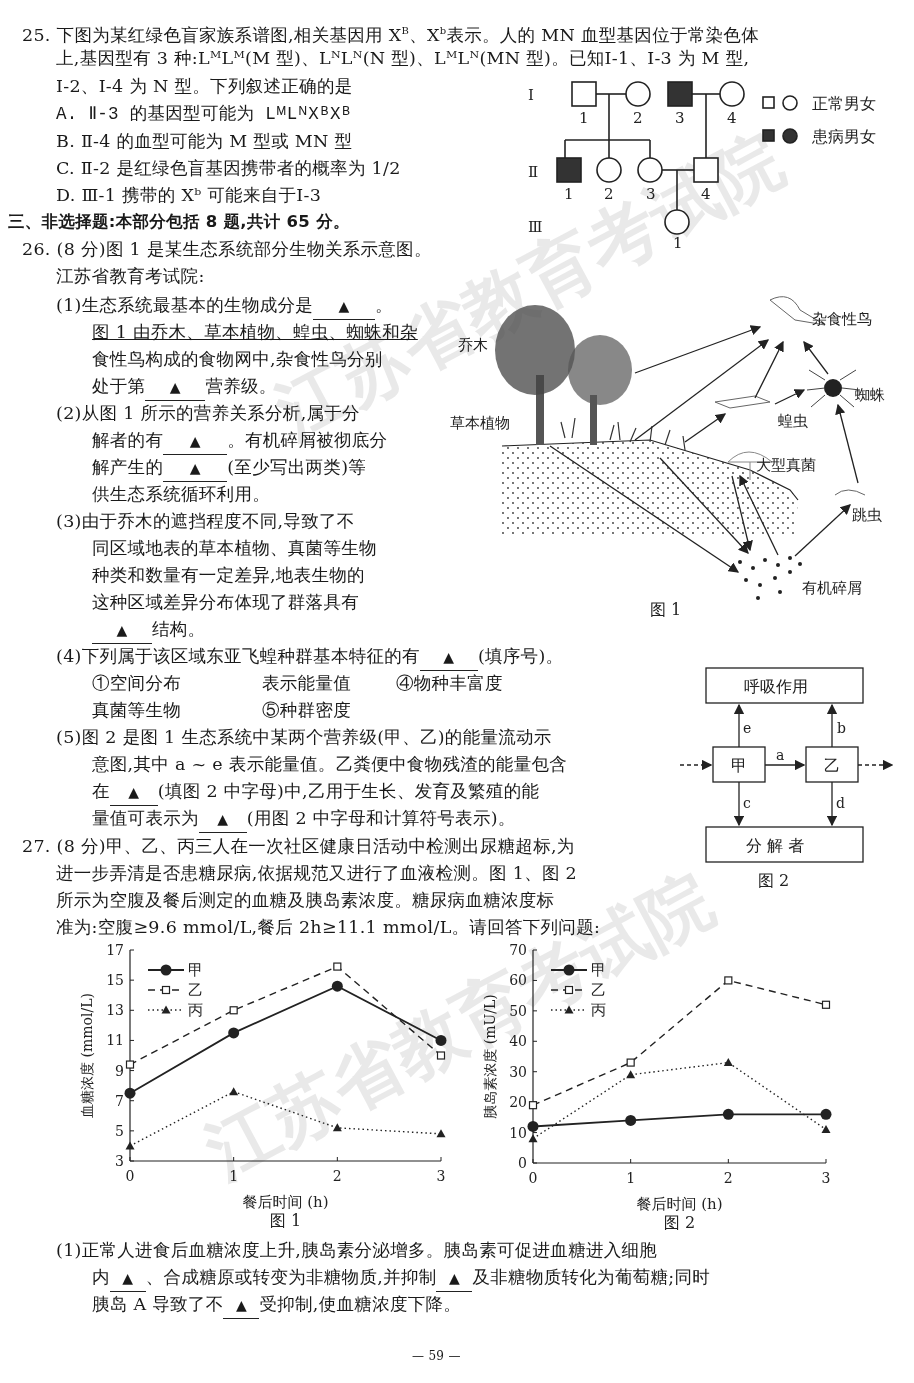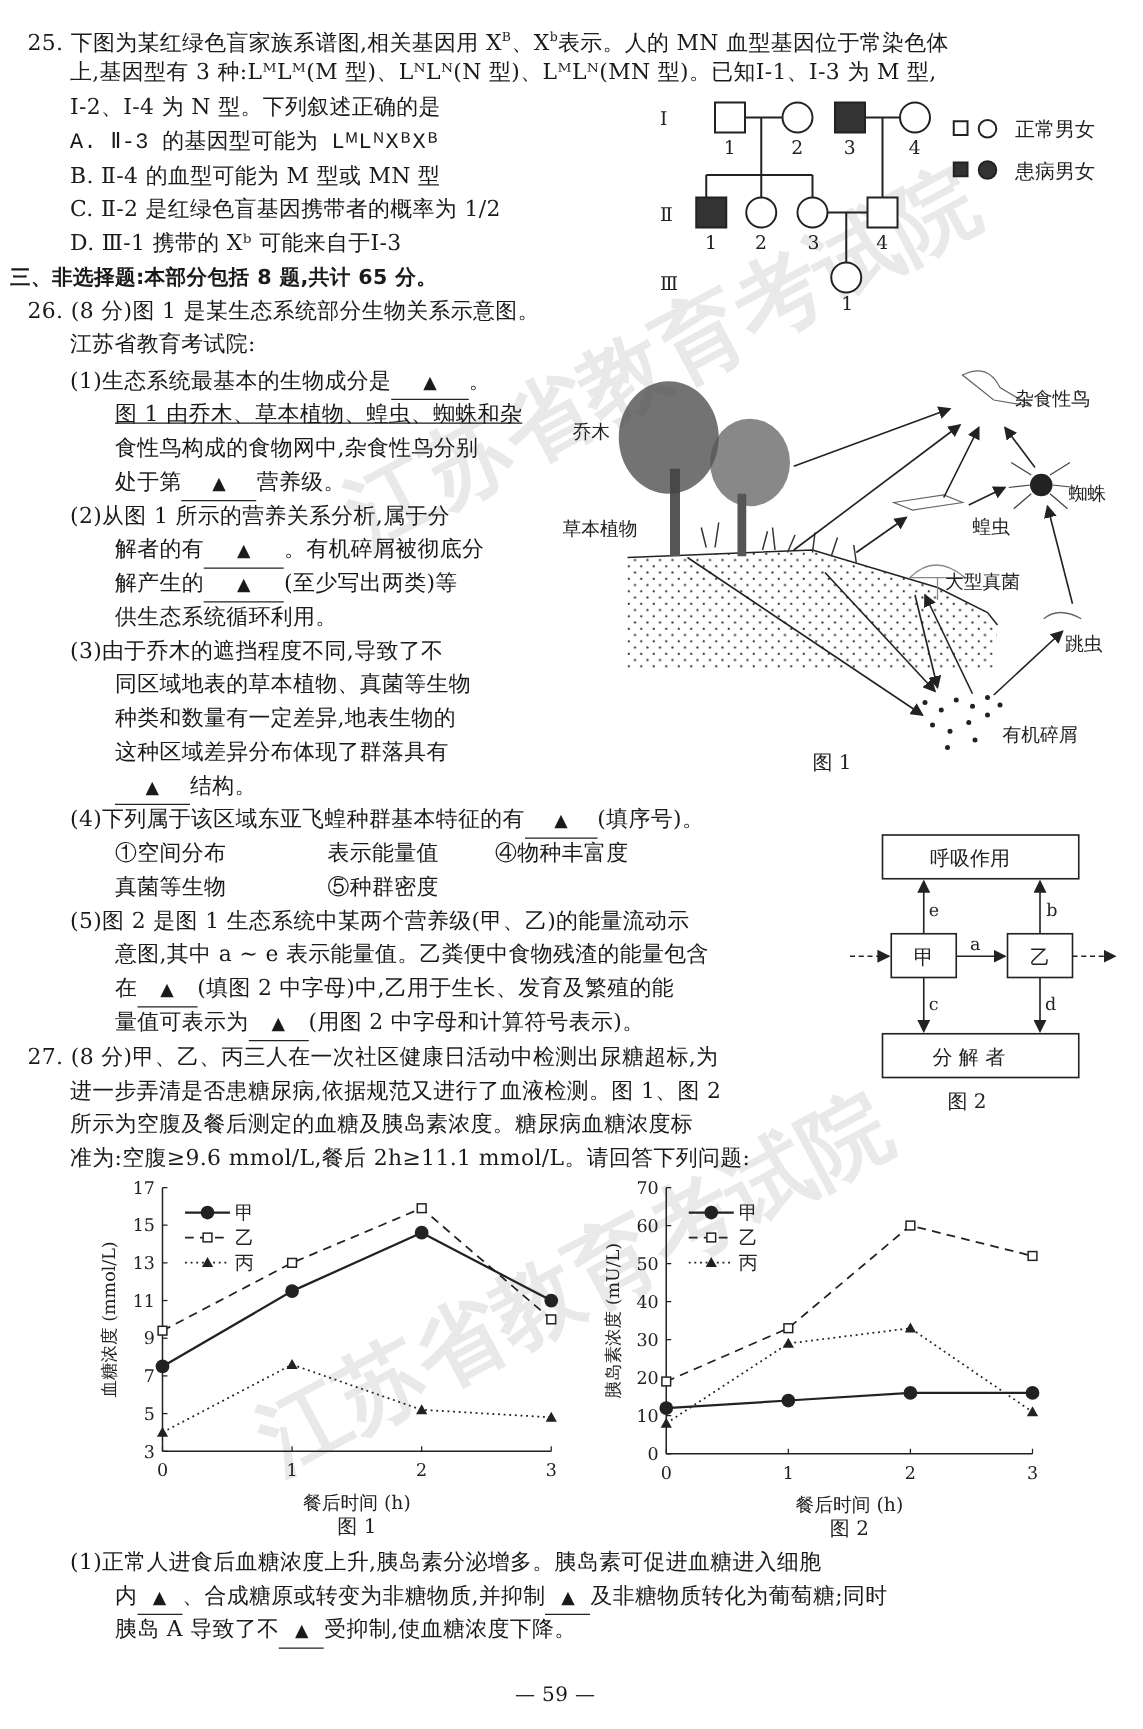--- a/index.html
+++ b/index.html
@@ -364,13 +364,13 @@
   </svg>
 
 <div class="ln" style="left:56px;top:1237px;">(1)正常人进食后血糖浓度上升,胰岛素分泌增多。胰岛素可促进血糖进入细胞</div>
 <div class="ln" style="left:92px;top:1264px;">
   <span>内</span><span class="blank" style="min-width:36px;"><span class="tri">▲</span></span><span>、合成糖原或转变为非糖物质,并抑制</span><span class="blank" style="min-width:36px;"><span class="tri">▲</span></span><span>及非糖物质转化为葡萄糖;同时</span>
 </div>
 <div class="ln" style="left:92px;top:1291px;">
   <span>胰岛 A 导致了不</span><span class="blank" style="min-width:36px;"><span class="tri">▲</span></span><span>受抑制,使血糖浓度下降。</span>
 </div>
 
-<div class="ln" style="left:412px;top:1343px;font-size:16px;">— 59 —</div>
+<div class="ln" style="left:412px;top:1343px;font-size:12px;">— 59 —</div>
 
 </body></html>

